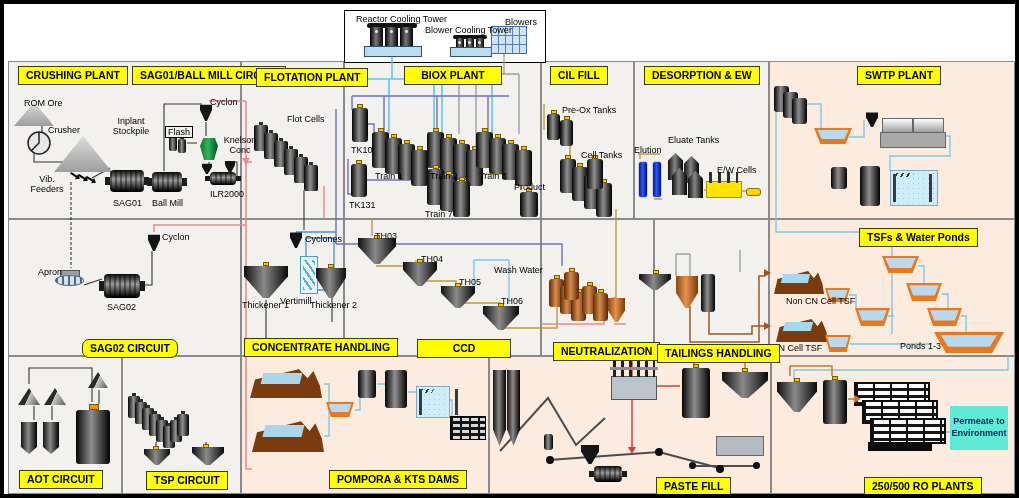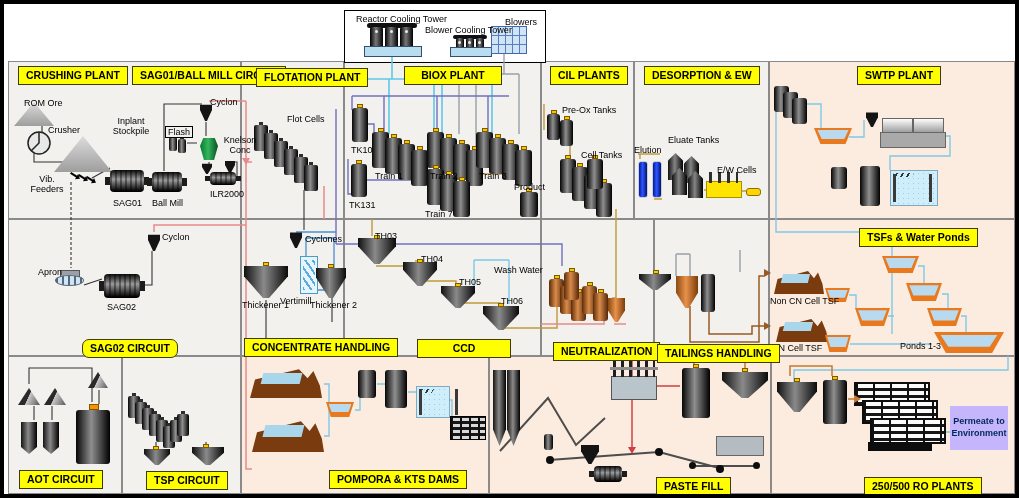--- a/index.html
+++ b/index.html
@@ -60,21 +60,21 @@
   .cutank::before{content:"";position:absolute;top:-4px;left:50%;width:6px;height:4px;margin-left:-3px;background:#ffc400;border:1px solid #7a5c00;box-sizing:border-box;}
   .ohopper{position:absolute;background:linear-gradient(90deg,#8a4a10,#e8914a 45%,#7a3c08);clip-path:polygon(0 0,100% 0,100% 52%,58% 100%,42% 100%,0 52%);z-index:2;}
   .dot{position:absolute;border-radius:50%;background:#0d0d0d;z-index:2;}
   .varr{position:absolute;width:8px;height:2px;background:#000;transform:rotate(32deg);z-index:2;}
   .varr::after{content:"";position:absolute;right:-3px;top:-2px;border-left:4px solid #000;border-top:3px solid transparent;border-bottom:3px solid transparent;}
   .ah{position:absolute;width:0;height:0;z-index:3;}
   .ah.r{border-top:4px solid transparent;border-bottom:4px solid transparent;border-left:7px solid #9a5a20;}
   .ah.r.or{border-left-color:#c87830;}
   .ah.d{border-left:4px solid transparent;border-right:4px solid transparent;border-top:7px solid #d04040;}
   .ah.d.pk{border-top-color:#e88a8a;}
-  .permeate{position:absolute;background:#c4b5fd;color:#00285a;font:bold 9px/1.3 "Liberation Sans",sans-serif;text-align:center;display:flex;align-items:center;justify-content:center;z-index:2;padding:2px;box-sizing:border-box;white-space:normal;}
+  .permeate{position:absolute;background:#5eead4;color:#00285a;font:bold 9px/1.3 "Liberation Sans",sans-serif;text-align:center;display:flex;align-items:center;justify-content:center;z-index:2;padding:2px;box-sizing:border-box;white-space:normal;}
   .topbox{position:absolute;background:#fff;border:1px solid #000;z-index:0;}
 </style>
 </head>
 <body>
 
 <div id="stage">
 
   <div class="panel" style="left:4px;top:57px;width:233px;height:158px;"></div>
   <div class="panel" style="left:237px;top:57px;width:103px;height:158px;"></div>
   <div class="panel" style="left:340px;top:57px;width:197px;height:158px;"></div>
@@ -163,21 +163,21 @@
   <div class="stack" style="left:462px;top:34px;width:8px;height:9px;"></div>
   <div class="stack" style="left:472px;top:34px;width:8px;height:9px;"></div>
   <div class="towerbase" style="left:446px;top:43px;width:40px;height:8px;"></div>
   <div class="lbl" style="left:488px;top:13px;padding-left:13px;">Blowers</div>
   <div class="blowgrid" style="left:487px;top:22px;width:34px;height:26px;"></div>
 
   <div class="sec" style="left:14px;top:62px;">CRUSHING PLANT</div>
   <div class="sec" style="left:128px;top:62px;">SAG01/BALL MILL CIRCUIT</div>
   <div class="sec" style="left:252px;top:64px;">FLOTATION PLANT</div>
   <div class="sec" style="left:400px;top:62px;width:82px;">BIOX PLANT</div>
-  <div class="sec" style="left:546px;top:62px;">CIL PLANTS</div>
+  <div class="sec" style="left:546px;top:62px;">CIL FILL</div>
   <div class="sec" style="left:640px;top:62px;">DESORPTION &amp; EW</div>
   <div class="sec" style="left:853px;top:62px;">SWTP PLANT</div>
   <div class="sec" style="left:855px;top:224px;">TSFs &amp; Water Ponds</div>
   <div class="sec" style="left:78px;top:335px;border-radius:7px;">SAG02 CIRCUIT</div>
   <div class="sec" style="left:240px;top:334px;">CONCENTRATE HANDLING</div>
   <div class="sec" style="left:413px;top:335px;width:78px;">CCD</div>
   <div class="sec" style="left:549px;top:338px;">NEUTRALIZATION</div>
   <div class="sec" style="left:653px;top:340px;">TAILINGS HANDLING</div>
   <div class="sec" style="left:15px;top:466px;">AOT CIRCUIT</div>
   <div class="sec" style="left:142px;top:467px;">TSP CIRCUIT</div>
@@ -315,21 +315,21 @@
   <div class="metalbox" style="left:909px;top:114px;width:29px;height:13px;"></div>
   <div class="graybar" style="left:876px;top:128px;width:64px;height:14px;"></div>
   <div class="tk" style="left:827px;top:163px;width:16px;height:22px;"></div>
   <div class="tk" style="left:856px;top:162px;width:20px;height:40px;"></div>
   <div class="aer" style="left:886px;top:166px;width:46px;height:34px;"></div>
 
   <div class="dam" style="left:770px;top:266px;width:50px;height:24px;">
       <div class="b"></div>
       <div class="w"></div>
     </div>
-  <div class="lbl" style="left:766px;top:292px;">Non CN Cell TSF</div>
+  <div class="lbl" style="left:766px;top:292px;padding-left:16px;">Non CN Cell TSF</div>
   <div class="dam" style="left:772px;top:314px;width:52px;height:24px;">
       <div class="b"></div>
       <div class="w"></div>
     </div>
   <div class="lbl" style="left:768px;top:339px;">CN Cell TSF</div>
   <div class="ah r" style="left:760px;top:265px;"></div>
   <div class="ah r" style="left:760px;top:318px;"></div>
   <div class="pond" style="left:878px;top:252px;width:37px;height:17px;">
       <i></i>
     </div>

